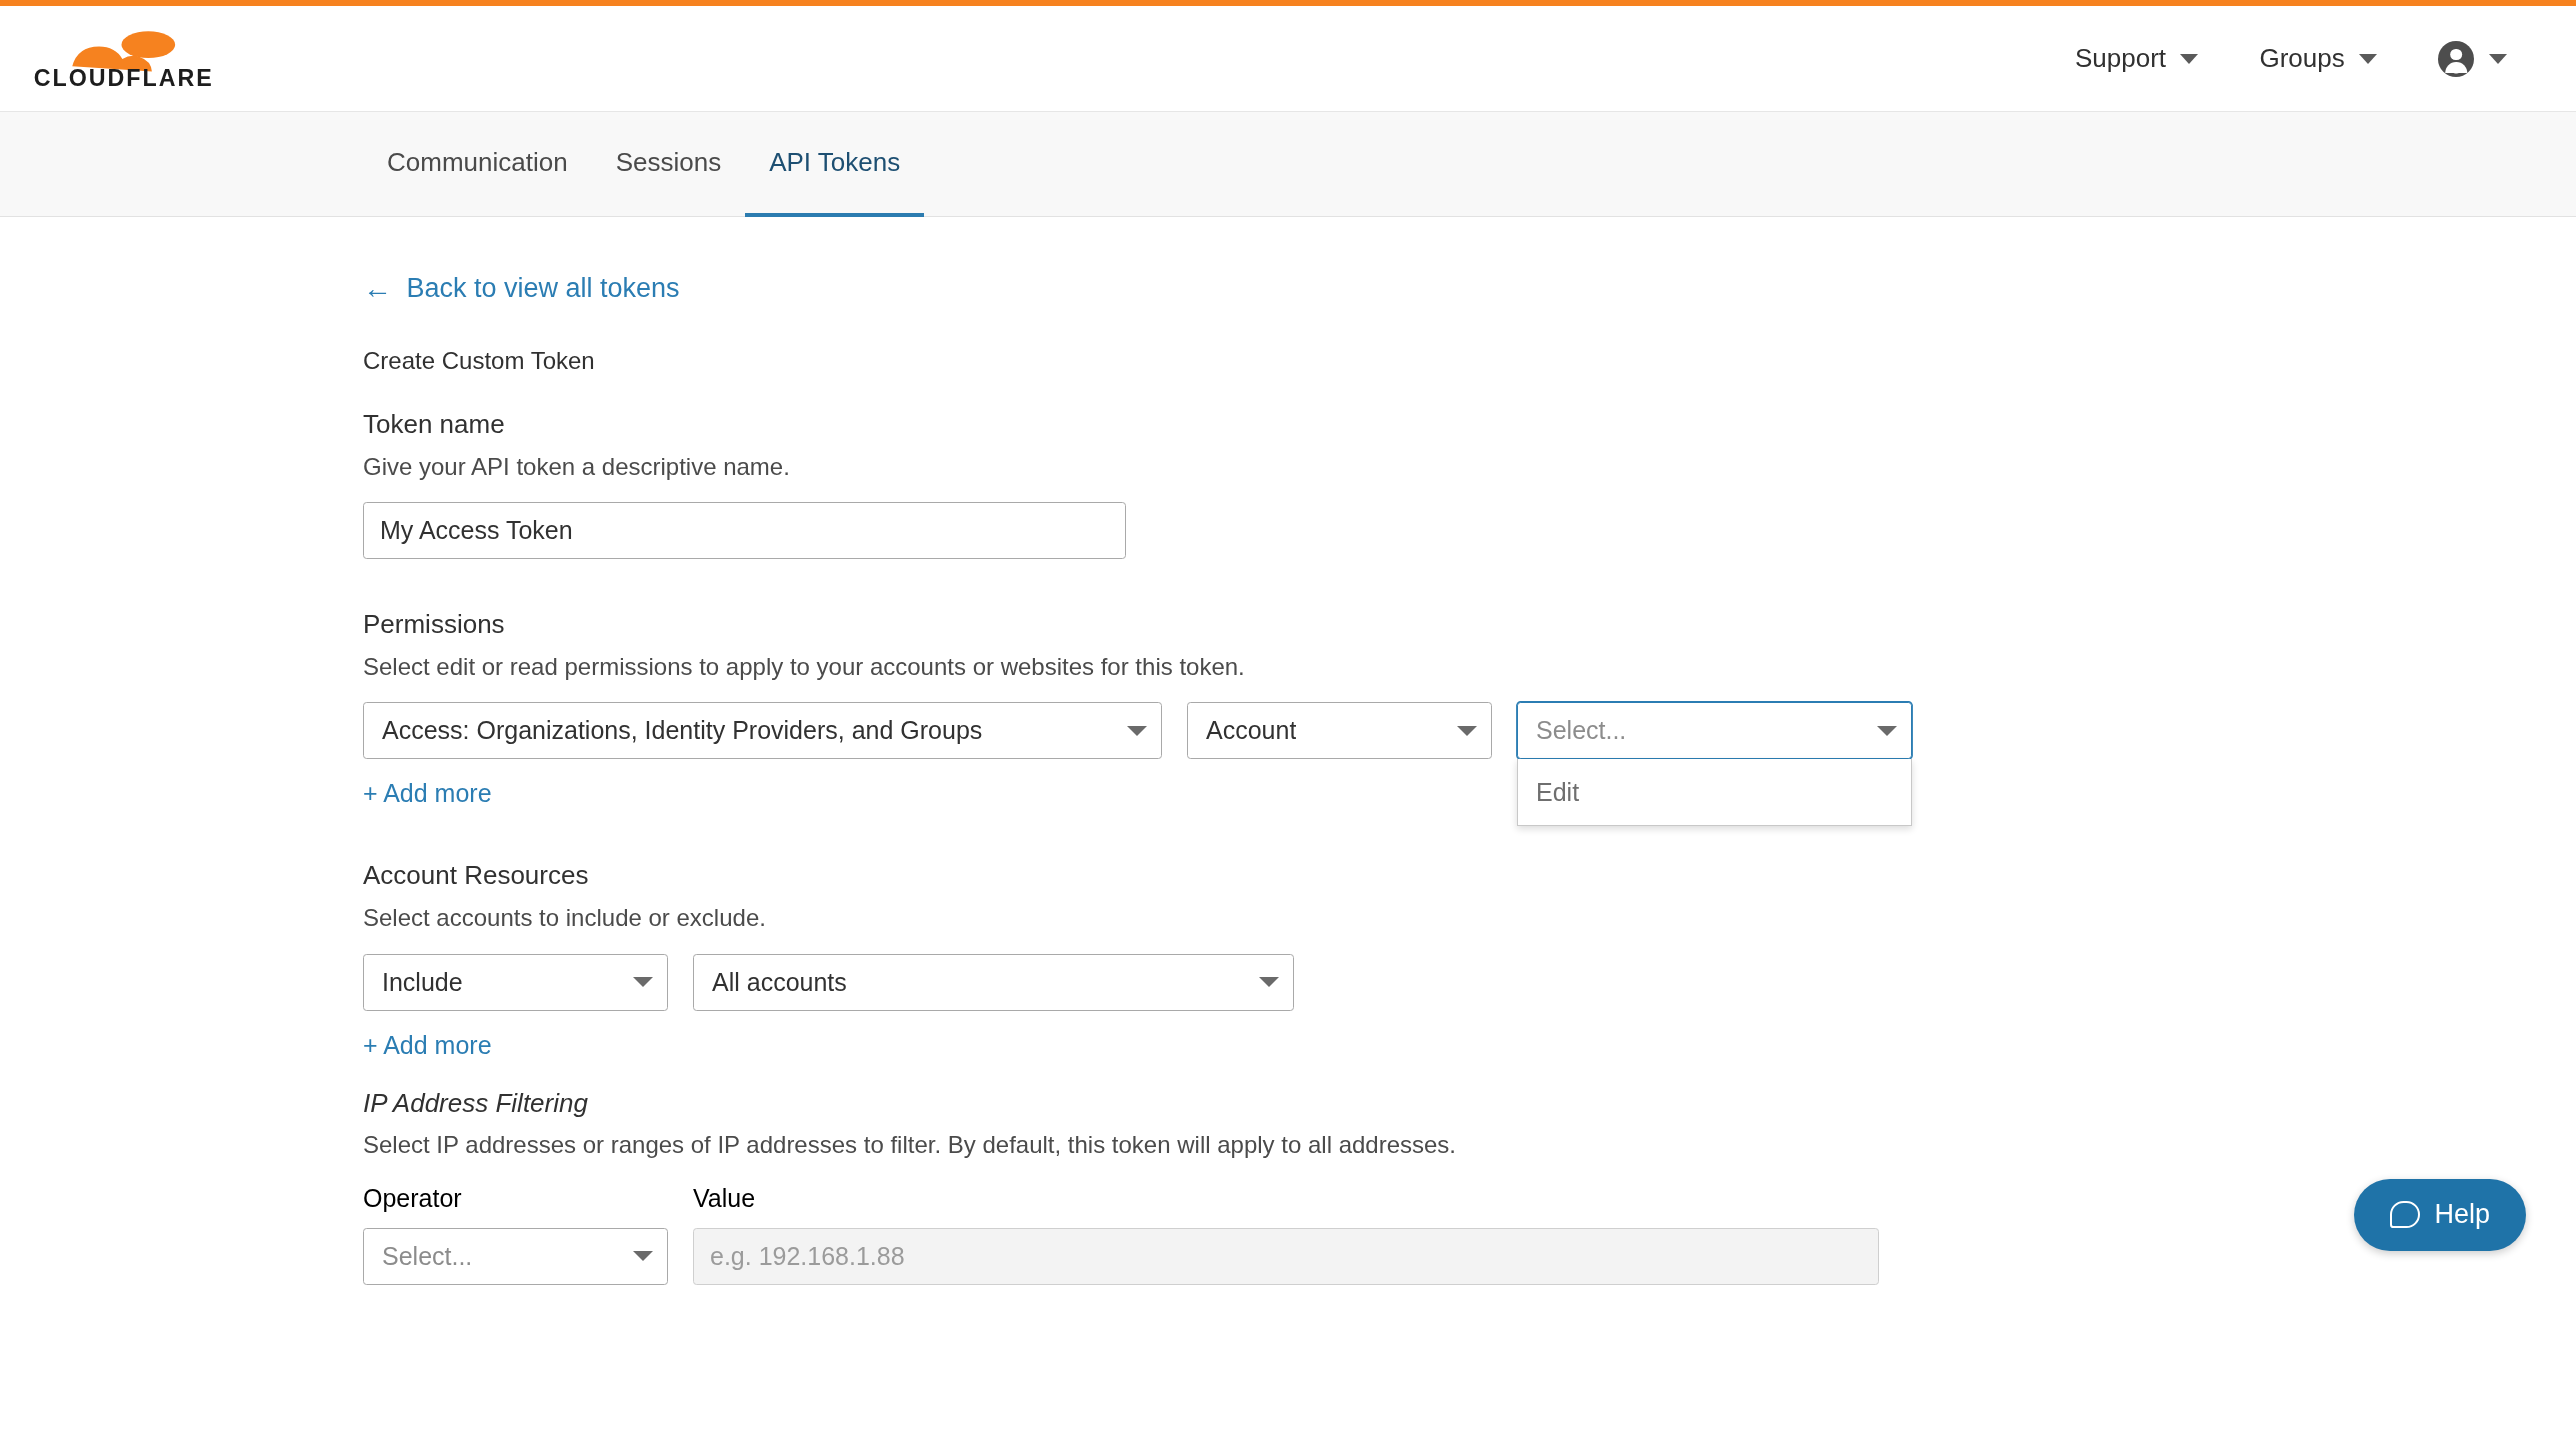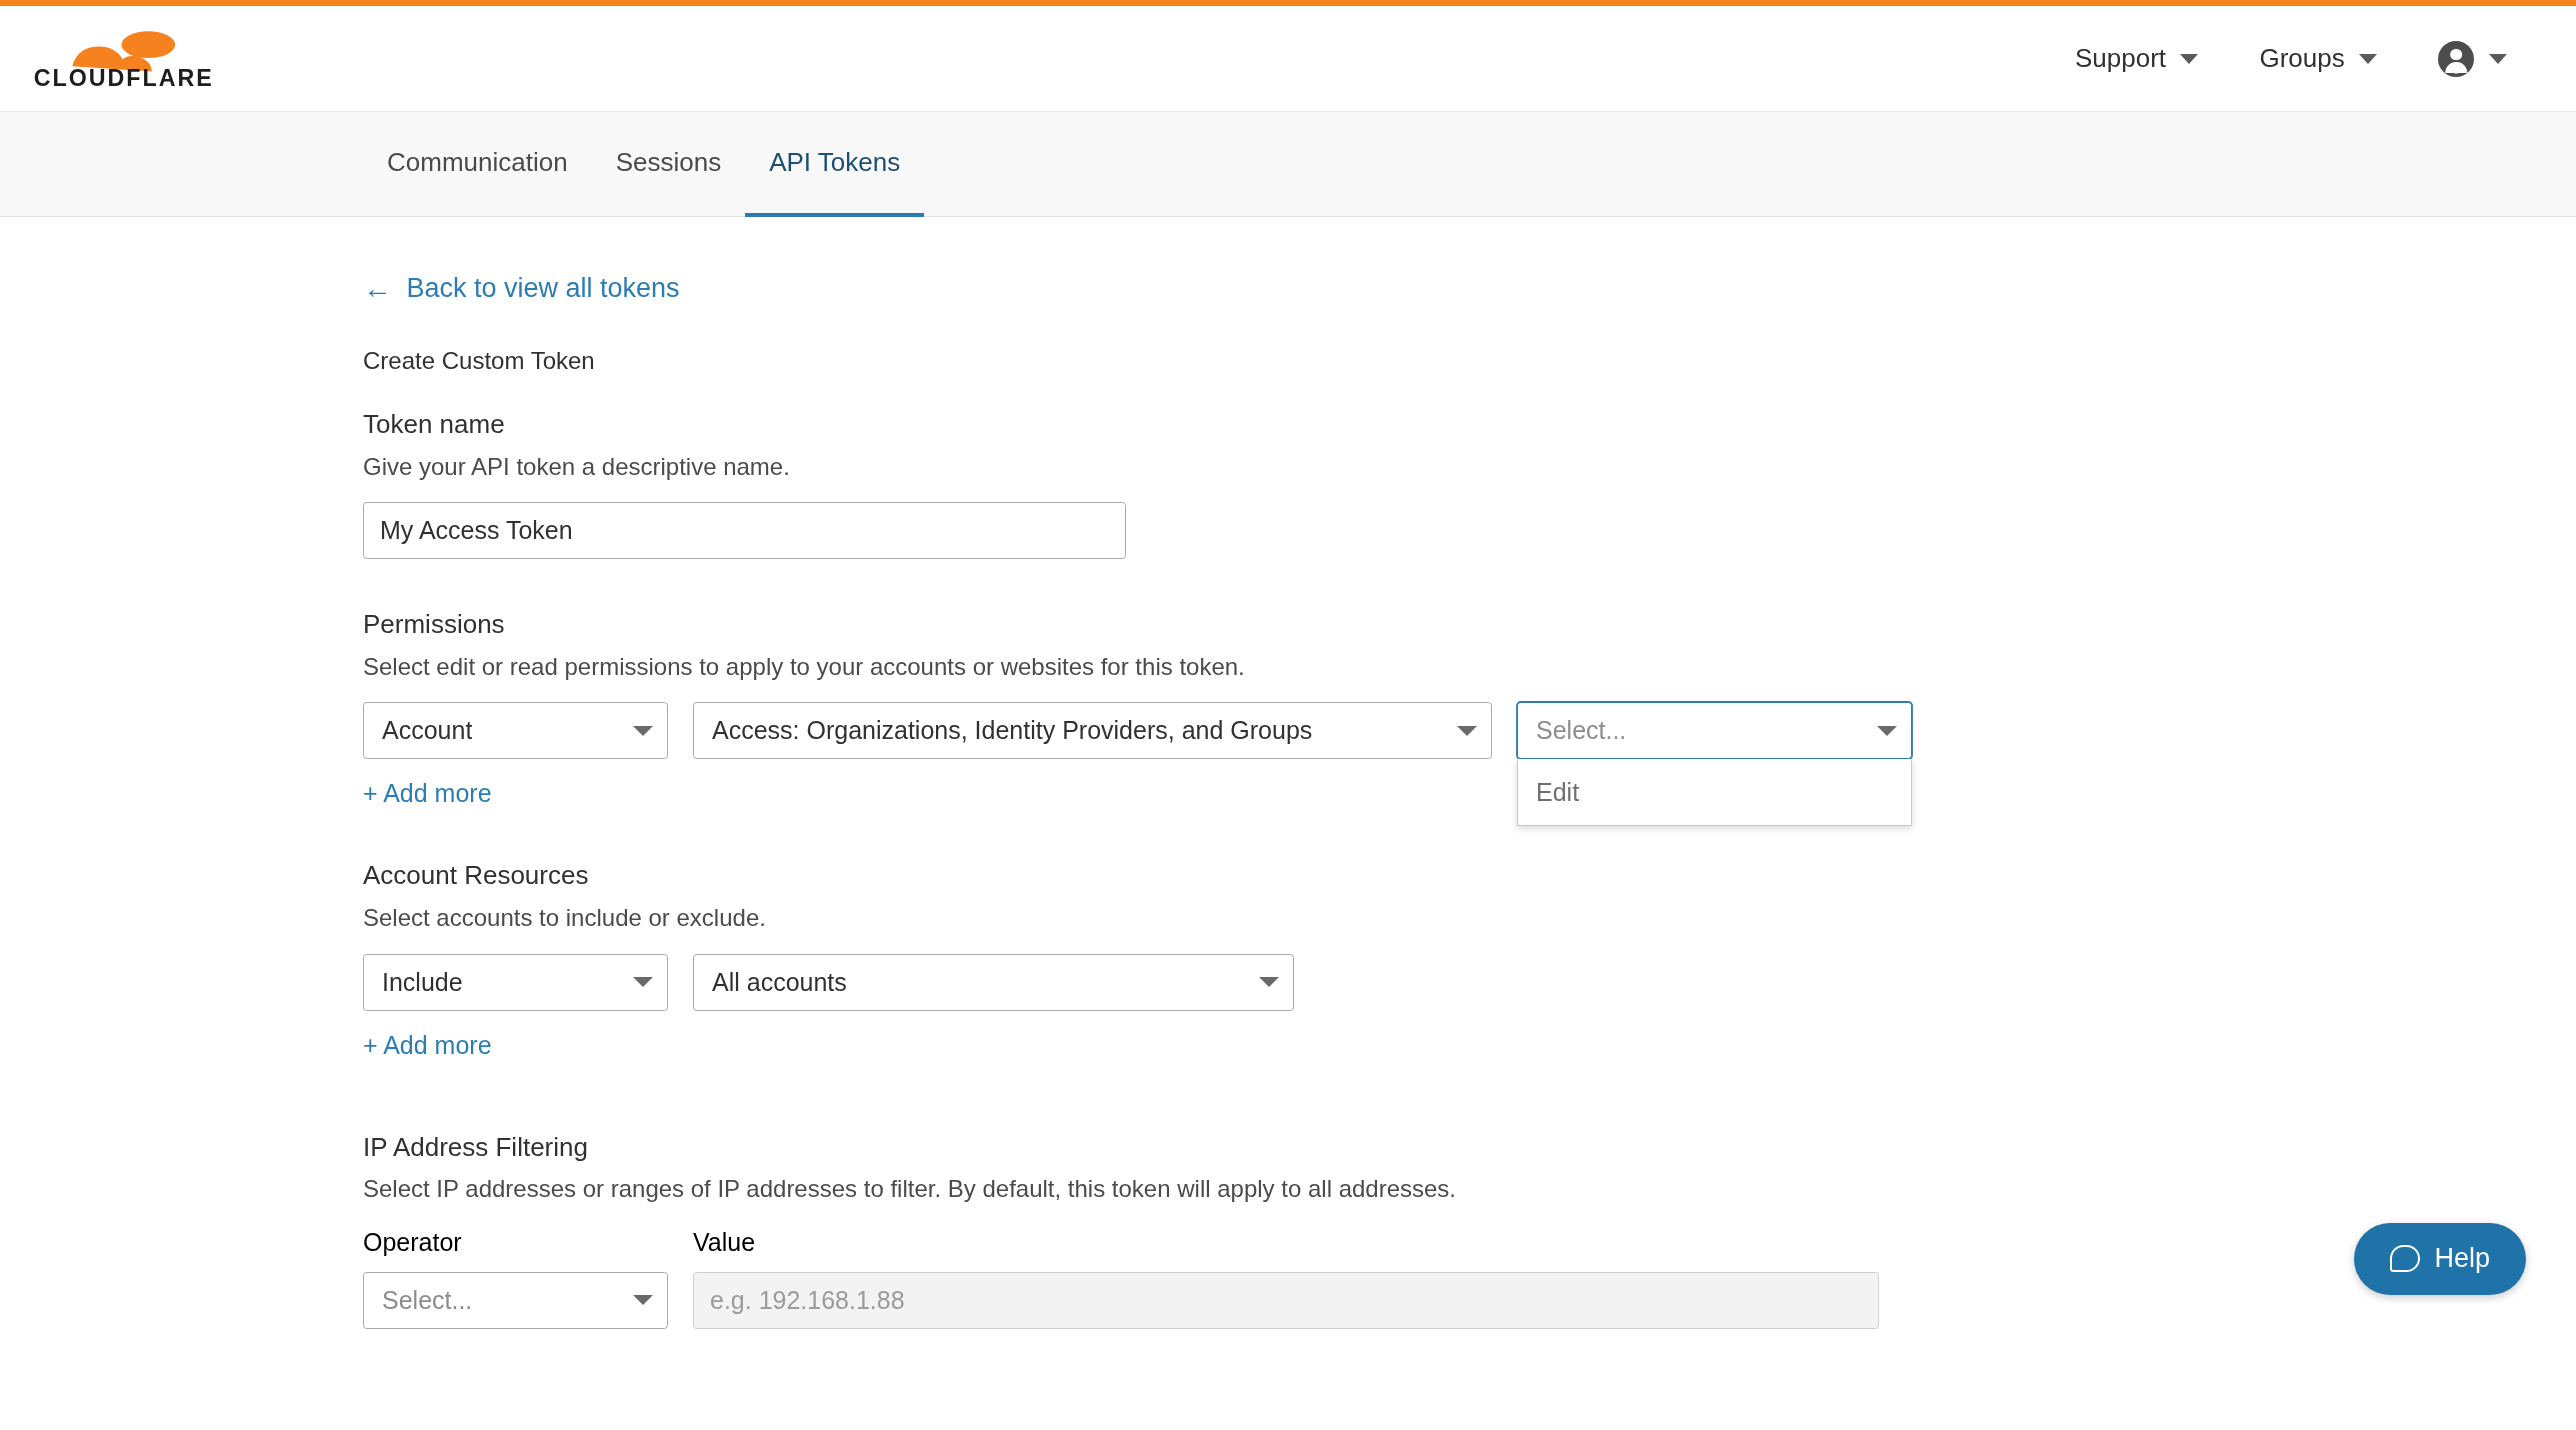--- a/index.html
+++ b/index.html
@@ -316,26 +316,26 @@
   <div class="section-label">Token name</div>
   <div class="section-desc">Give your API token a descriptive name.</div>
   <div class="field-row">
     <input class="text-input" type="text" value="My Access Token" style="">
   </div>
 
   
   <div class="section-label" style="margin-top:50px;">Permissions</div>
   <div class="section-desc">Select edit or read permissions to apply to your accounts or websites for this token.</div>
   <div class="field-row" style="position:relative;">
+    <div class="select w-perm">
+      <span class="label">Access: Organizations, Identity Providers, and Groups</span>
+      <span class="sel-caret"></span>
+    </div>
     <div class="select w-account">
       <span class="label">Account</span>
-      <span class="sel-caret"></span>
-    </div>
-    <div class="select w-perm">
-      <span class="label">Access: Organizations, Identity Providers, and Groups</span>
       <span class="sel-caret"></span>
     </div>
     <div style="position:relative;">
       <div class="select w-level open placeholder">
         <span class="label">Select...</span>
         <span class="sel-caret"></span>
       </div>
       <div class="dropdown-menu" style="top:57px; left:0;">
         <div class="dropdown-option muted">
           <span>Edit</span>
@@ -358,21 +358,21 @@
     <div class="select w-allaccounts">
       <span class="label">All accounts</span>
       <span class="sel-caret"></span>
     </div>
   </div>
   <div class="add-more">
     <span>+ Add more</span>
   </div>
 
   
-  <div class="section-label" style="margin-top:72px;">IP Address Filtering</div>
+  <div class="section-label" style="margin-top:28px;font-style:italic;">IP Address Filtering</div>
   <div class="section-desc">Select IP addresses or ranges of IP addresses to filter. By default, this token will apply to all addresses.</div>
   <div class="two-col-heads">
     <div class="col-head" style="width:305px;">Operator</div>
     <div class="col-head">Value</div>
   </div>
   <div class="ip-row">
     <div class="select w-operator placeholder">
       <span class="label">Select...</span>
       <span class="sel-caret"></span>
     </div>

